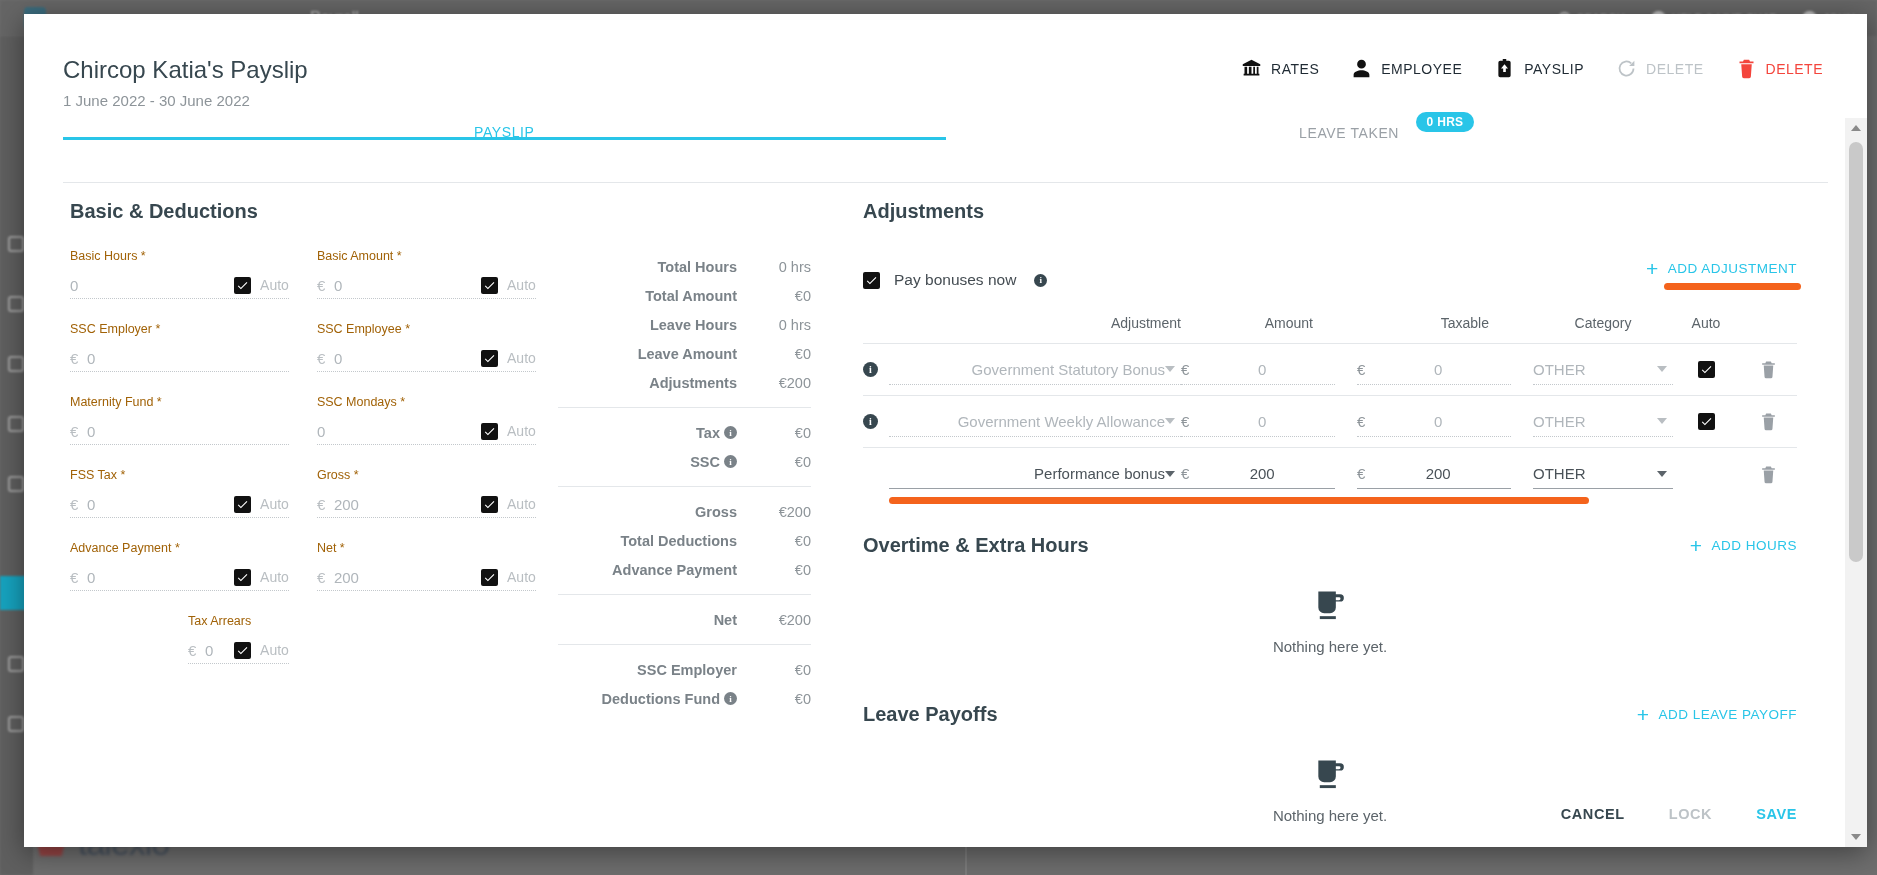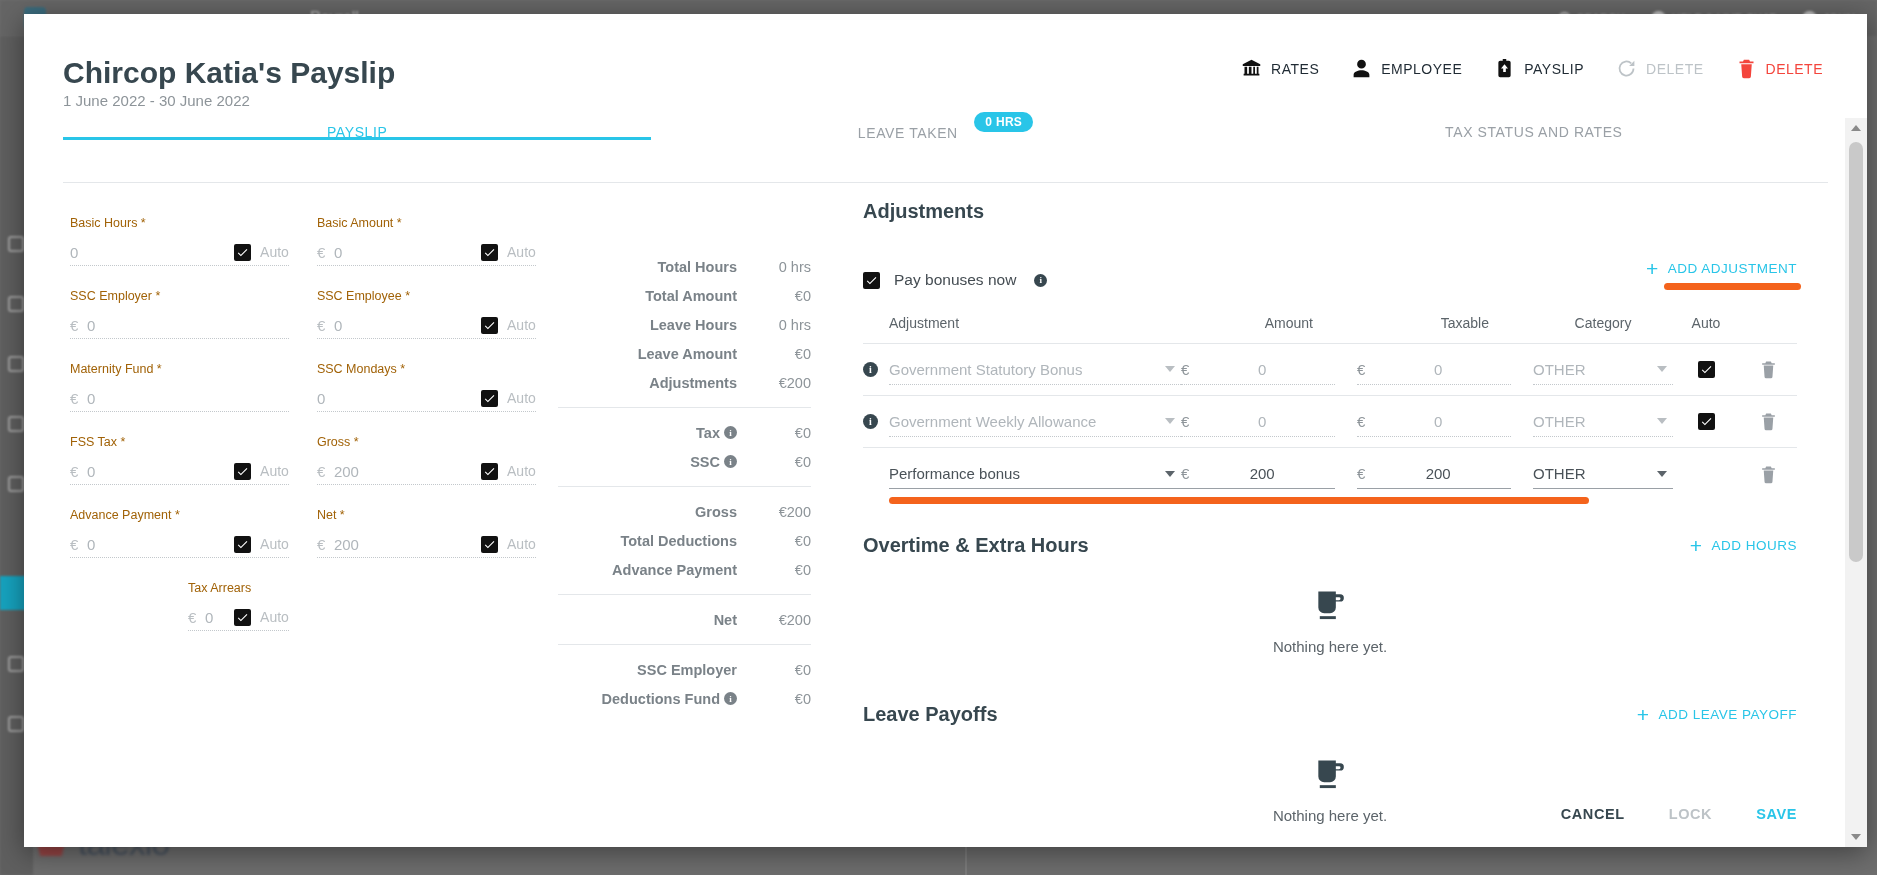--- a/index.html
+++ b/index.html
@@ -49,21 +49,21 @@
     width: 1843px; height: 833px;
     background: #ffffff;
     box-shadow: 0 6px 26px rgba(0,0,0,.42);
     overflow: hidden;
   }
 
   
   #modal-head { position: relative; height: 86px; }
   #doc-title {
     position: absolute; left: 39px; top: 42px;
-    font-size: 30px; color: #37474f; font-weight: bold;
+    font-size: 24px; color: #37474f; font-weight: normal;
   }
   #doc-period {
     position: absolute; left: 39px; top: 78px;
     font-size: 15px; color: #8d9499;
   }
   #head-actions {
     position: absolute; right: 44px; top: 44px;
     display: flex; align-items: center; gap: 32px;
   }
   .head-action {
@@ -152,21 +152,21 @@
 
   #pay-bonus-row { display: flex; align-items: center; gap: 14px; margin-top: 38px; }
   #pay-bonus-label { font-size: 15.5px; color: #444c52; }
 
   
   #adj-table { margin-top: 26px; }
   .adj-head { display: flex; align-items: center; padding-bottom: 12px; border-bottom: 1px solid #e4e7ea; }
   .adj-row  { display: flex; align-items: center; height: 52px; border-bottom: 1px solid #e4e7ea; position: relative; }
   .adj-row:last-child { border-bottom: none; }
   .c-info { width: 26px; display: flex; align-items: center; }
-  .c-name { width: 292px; }
+  .c-name { width: 292px; text-align: right; }
   .c-amt  { width: 176px; }
   .c-tax  { width: 176px; }
   .c-cat  { width: 140px; }
   .c-auto { width: 66px; display: flex; justify-content: center; }
   .c-del  { width: 58px; display: flex; justify-content: center; }
   .th { font-size: 14px; color: #5c646a; }
   .th.right { text-align: right; }
   .th.center { text-align: center; }
 
   .sel {
@@ -312,29 +312,27 @@
 
   <div id="tabs">
     <div class="tab active">
       <span>PAYSLIP</span>
       <span class="tab-underline"></span>
     </div>
     <div class="tab">
       <span>LEAVE TAKEN</span>
       <span class="hrs-badge">0 HRS</span>
     </div>
-    <div class="tab">
-      <span>TAX STATUS AND RATES</span>
-    </div>
   </div>
   <div id="tab-rule"></div>
 
   <div id="cols">
 
     <div id="col-left">
+      <div class="section-title" id="left-title">Basic &amp; Deductions</div>
 
       <div class="form-grid">
 
         <div class="field">
           <div class="field-label">Basic Hours *</div>
           <div class="field-line">
             <span class="fval">0</span>
             <span class="auto-wrap">
               <span class="cb">
                   <svg viewBox="0 0 24 24">

